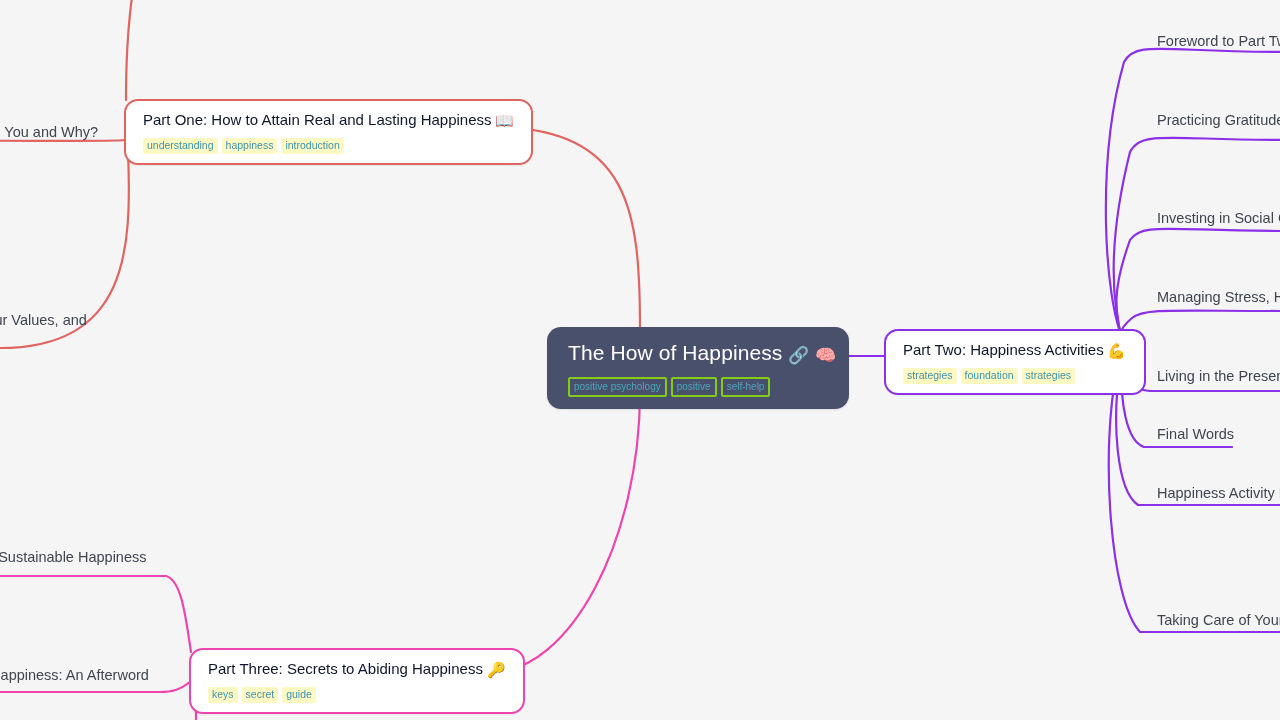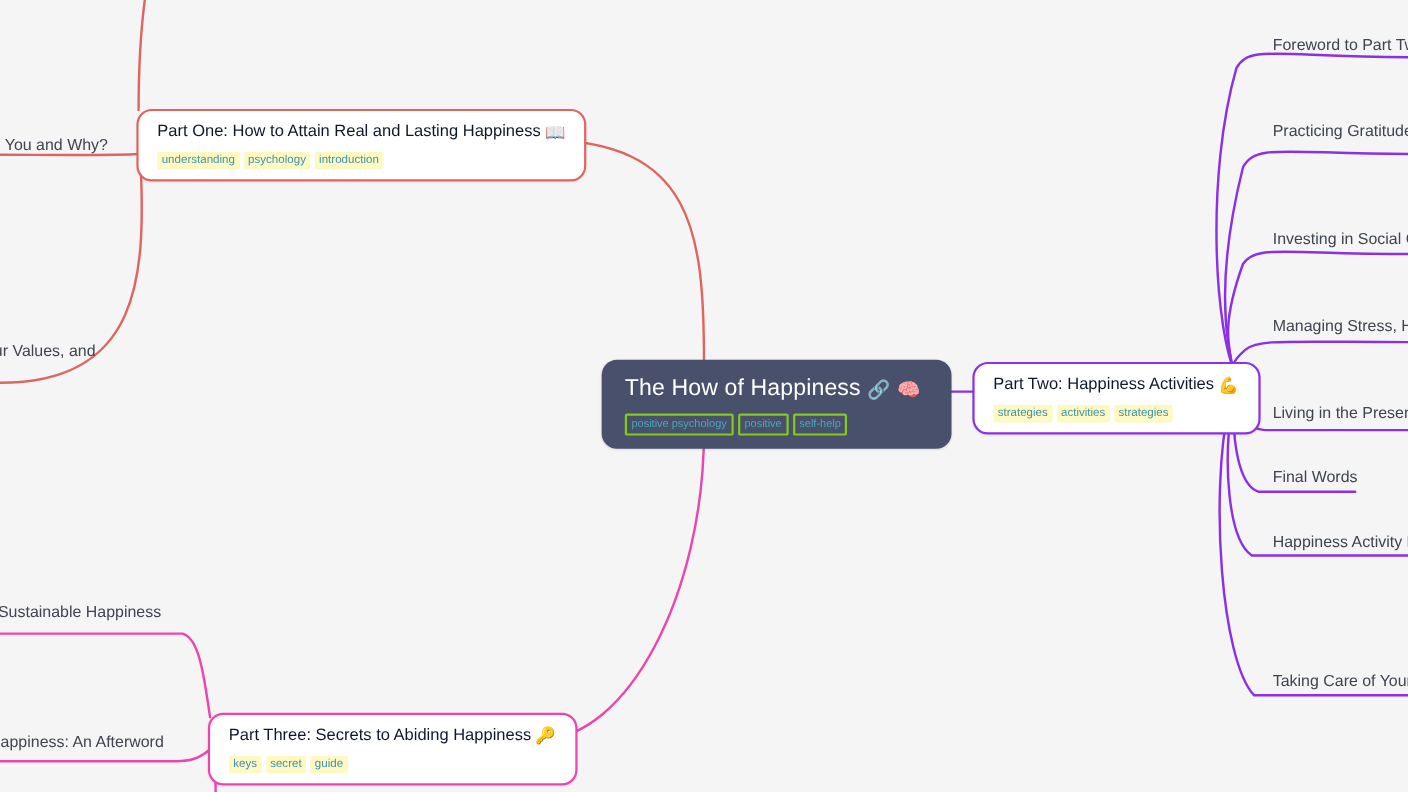--- a/index.html
+++ b/index.html
@@ -12,21 +12,21 @@
   }
   #canvas{position:absolute;left:0;top:0;width:1280px;height:720px;overflow:hidden;}
   svg.links{position:absolute;left:0;top:0;width:1280px;height:720px;pointer-events:none;}
 
   
   .node{position:absolute;box-sizing:border-box;}
 
   .node.central{
     background:#49506b;
     border-radius:14px;
-    padding:13px 28px 12px 21px;
+    padding:13px 12px 12px 21px;
     box-shadow:0 1px 2px rgba(0,0,0,.10);
   }
   .central .title{
     color:#ffffff;
     font-size:21px;
     line-height:26px;
     font-weight:400;
     white-space:nowrap;
     letter-spacing:.1px;
   }
@@ -130,31 +130,31 @@
       <span class="tag">positive psychology</span><span class="tag">positive</span><span class="tag">self-help</span>
     </div>
   </div>
 
   <div class="node branch c-red" style="left:124px; top:99px;">
     <div class="title">
       <span>Part One: How to Attain Real and Lasting Happiness</span>
       <span class="emoji small">📖</span>
     </div>
     <div class="tags">
-      <span class="tag">understanding</span><span class="tag">psychology</span><span class="tag">introduction</span>
+      <span class="tag">understanding</span><span class="tag">happiness</span><span class="tag">introduction</span>
     </div>
   </div>
 
   <div class="node branch c-purple" style="left:884px; top:329px;">
     <div class="title">
       <span>Part Two: Happiness Activities</span>
       <span class="emoji small">💪</span>
     </div>
     <div class="tags">
-      <span class="tag">strategies</span><span class="tag">activities</span><span class="tag">strategies</span>
+      <span class="tag">strategies</span><span class="tag">foundation</span><span class="tag">strategies</span>
     </div>
   </div>
 
   <div class="node branch c-pink" style="left:189px; top:648px;">
     <div class="title">
       <span>Part Three: Secrets to Abiding Happiness</span>
       <span class="emoji small">🔑</span>
     </div>
     <div class="tags">
       <span class="tag">keys</span><span class="tag">secret</span><span class="tag">guide</span>

